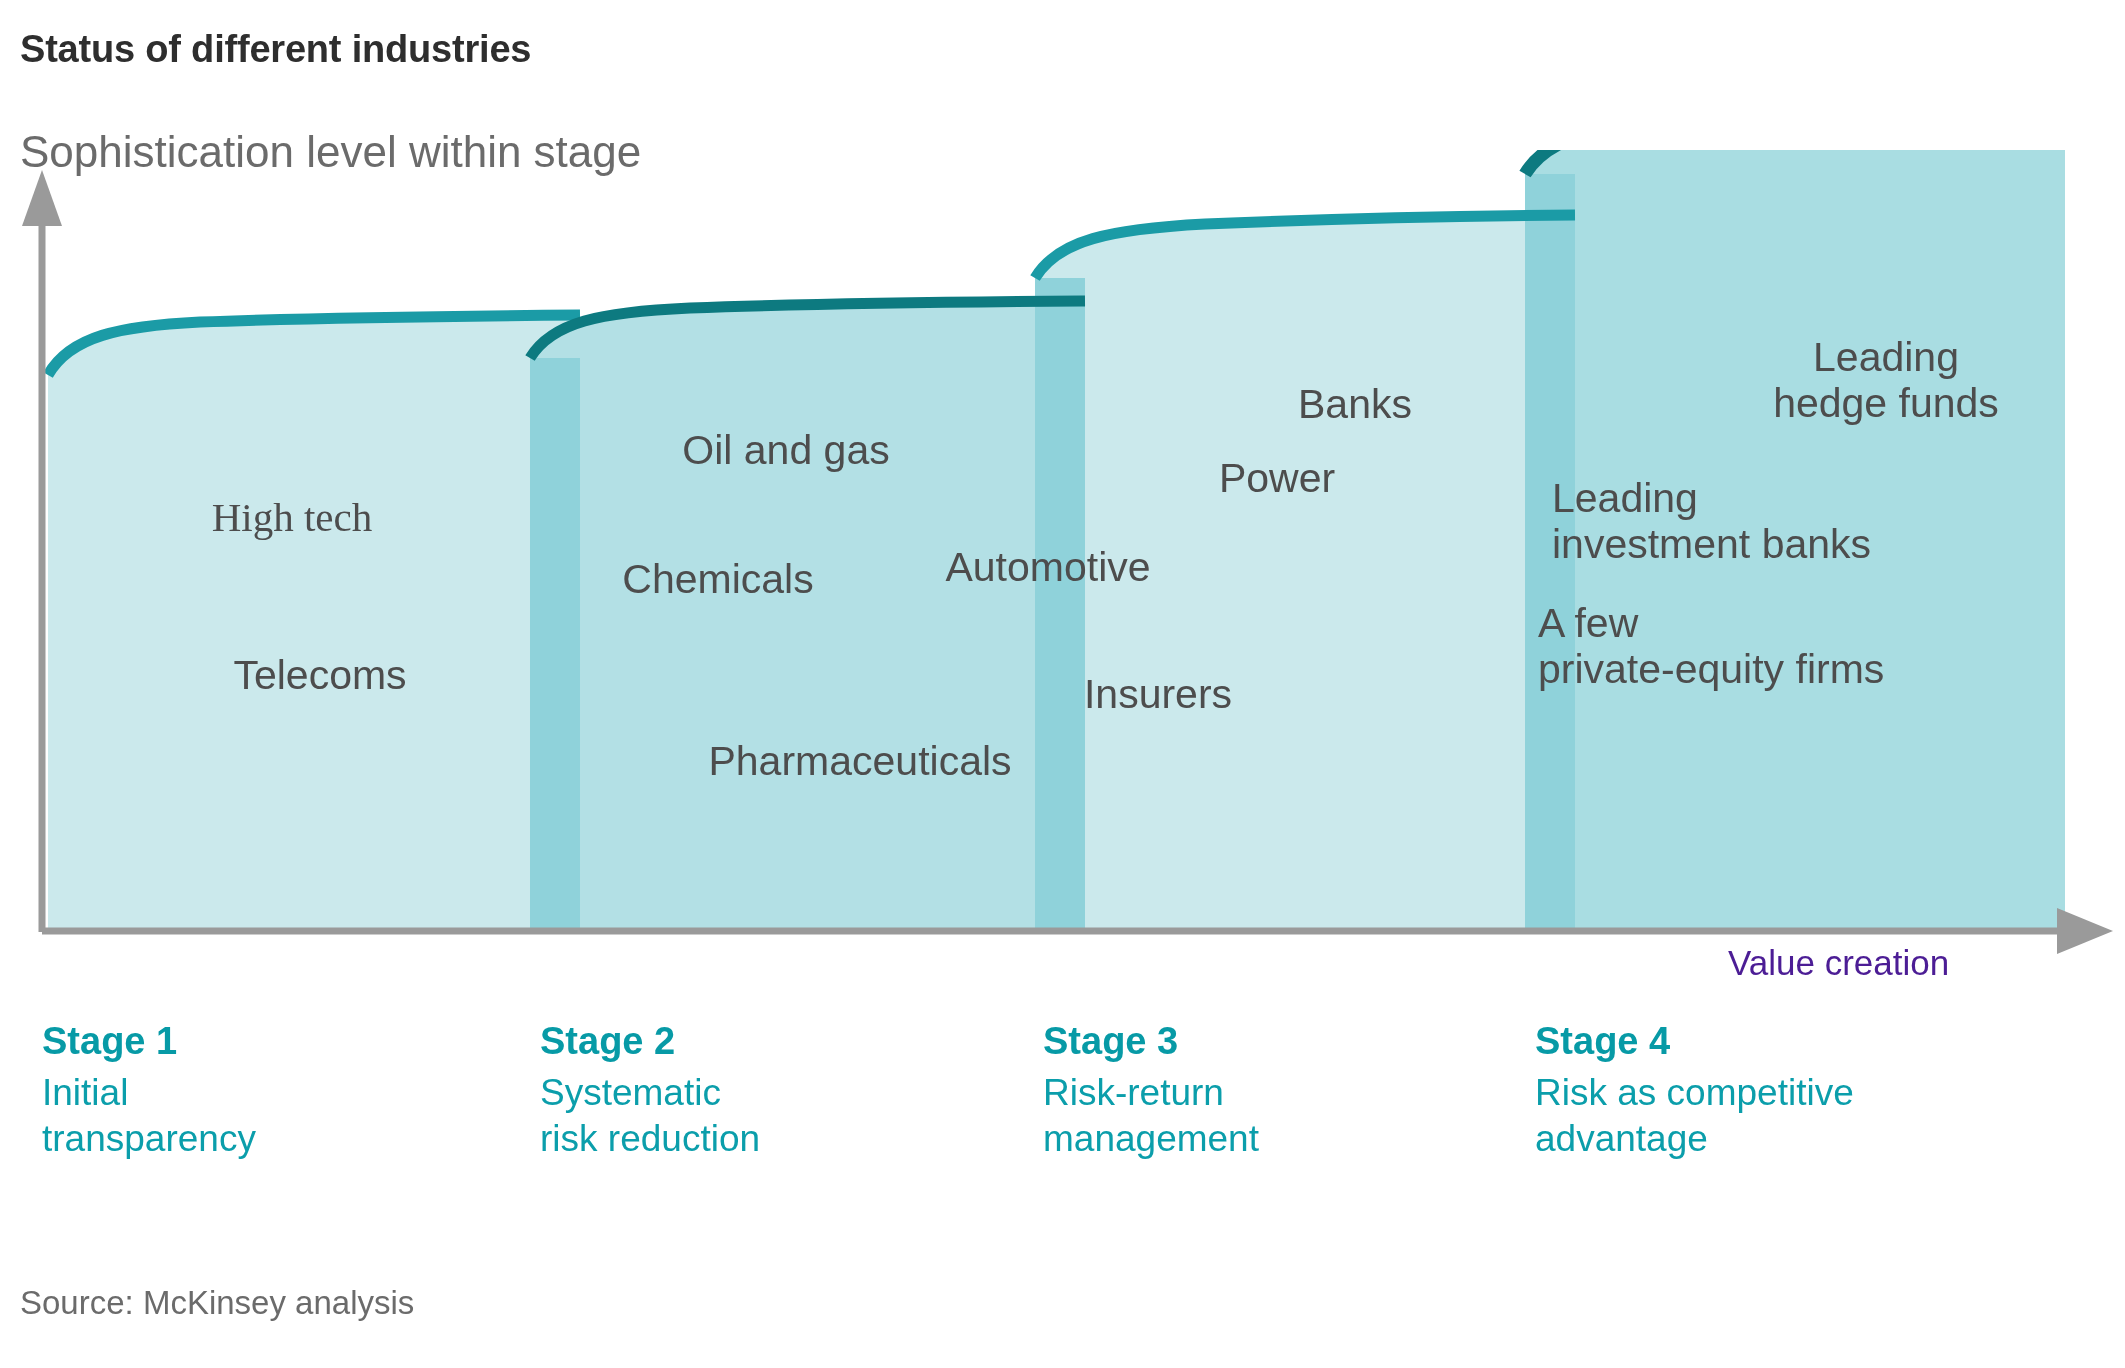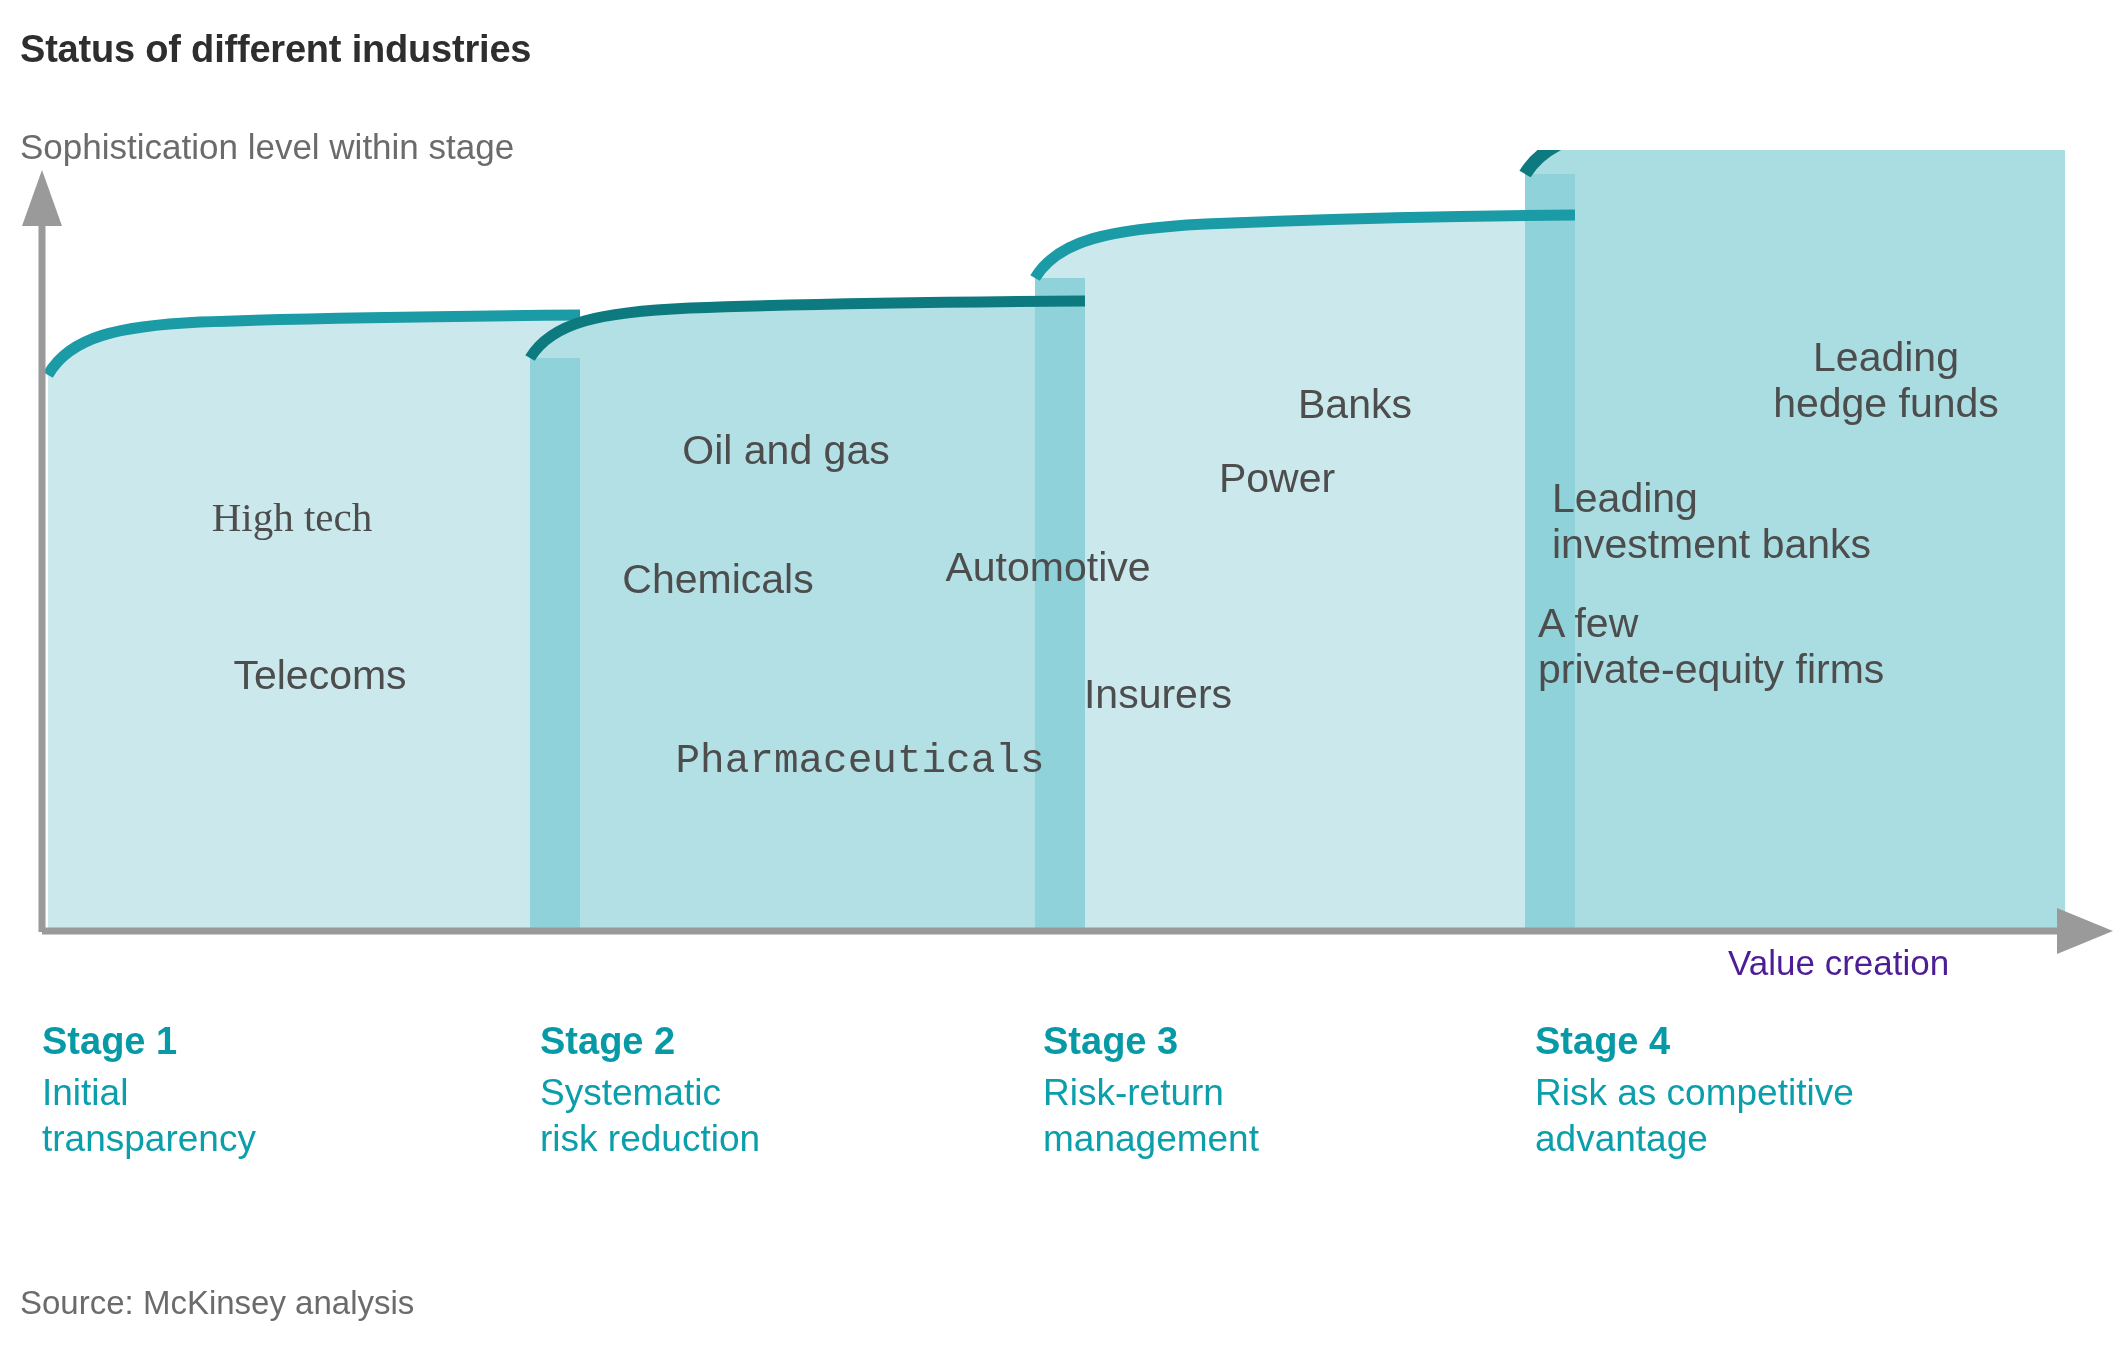--- a/index.html
+++ b/index.html
@@ -15,21 +15,21 @@
   .page{position:absolute;inset:0;}
 
   
   #chart-title{
     position:absolute;left:20px;top:28px;
     font-size:38px;font-weight:bold;color:#2e2e2e;
     letter-spacing:-0.2px;white-space:nowrap;
   }
   #y-axis-label{
     position:absolute;left:20px;top:127px;
-    font-size:35px;color:#6b6b6b;white-space:nowrap;
+    font-size:44px;color:#6b6b6b;white-space:nowrap;
   }
   #x-axis-label{
     position:absolute;left:1728px;top:943px;
     font-size:35px;color:#4c1d95;white-space:nowrap;
   }
   #source-note{
     position:absolute;left:20px;top:1284px;
     font-size:33px;color:#6b6b6b;white-space:nowrap;
   }
 
@@ -93,21 +93,21 @@
 
     <line x1="42" y1="781" x2="2065" y2="781" stroke="#9a9a9a" stroke-width="7"></line>
     <polygon points="2113,781 2057,758 2057,804" fill="#9a9a9a"></polygon>
   </svg>
 
   <div id="industry-labels">
       <div class="industry-label" style="top: 495px; left: 292px; transform: translateX(-50%); text-align: center; font-family: Liberation Serif, serif;">High tech</div>
       <div class="industry-label" style="top: 653px; left: 320px; transform: translateX(-50%); text-align: center;">Telecoms</div>
       <div class="industry-label" style="top: 428px; left: 786px; transform: translateX(-50%); text-align: center;">Oil and gas</div>
       <div class="industry-label" style="top: 557px; left: 718px; transform: translateX(-50%); text-align: center;">Chemicals</div>
-      <div class="industry-label" style="top: 739px; left: 860px; transform: translateX(-50%); text-align: center; font-family: Liberation Mono, monospace;">Pharmaceuticals</div>
+      <div class="industry-label" style="top: 739px; left: 860px; transform: translateX(-50%); text-align: center;">Pharmaceuticals</div>
       <div class="industry-label" style="top: 545px; left: 1048px; transform: translateX(-50%); text-align: center;">Automotive</div>
       <div class="industry-label" style="top: 382px; left: 1355px; transform: translateX(-50%); text-align: center;">Banks</div>
       <div class="industry-label" style="top: 456px; left: 1277px; transform: translateX(-50%); text-align: center;">Power</div>
       <div class="industry-label" style="top: 672px; left: 1158px; transform: translateX(-50%); text-align: right;">Insurers</div>
       <div class="industry-label" style="top: 335px; left: 1886px; transform: translateX(-50%); text-align: center;">Leading
 hedge funds</div>
       <div class="industry-label" style="top: 476px; left: 1552px; text-align: left;">Leading
 investment banks</div>
       <div class="industry-label" style="top: 601px; left: 1538px; text-align: left;">A few
 private-equity firms</div>

